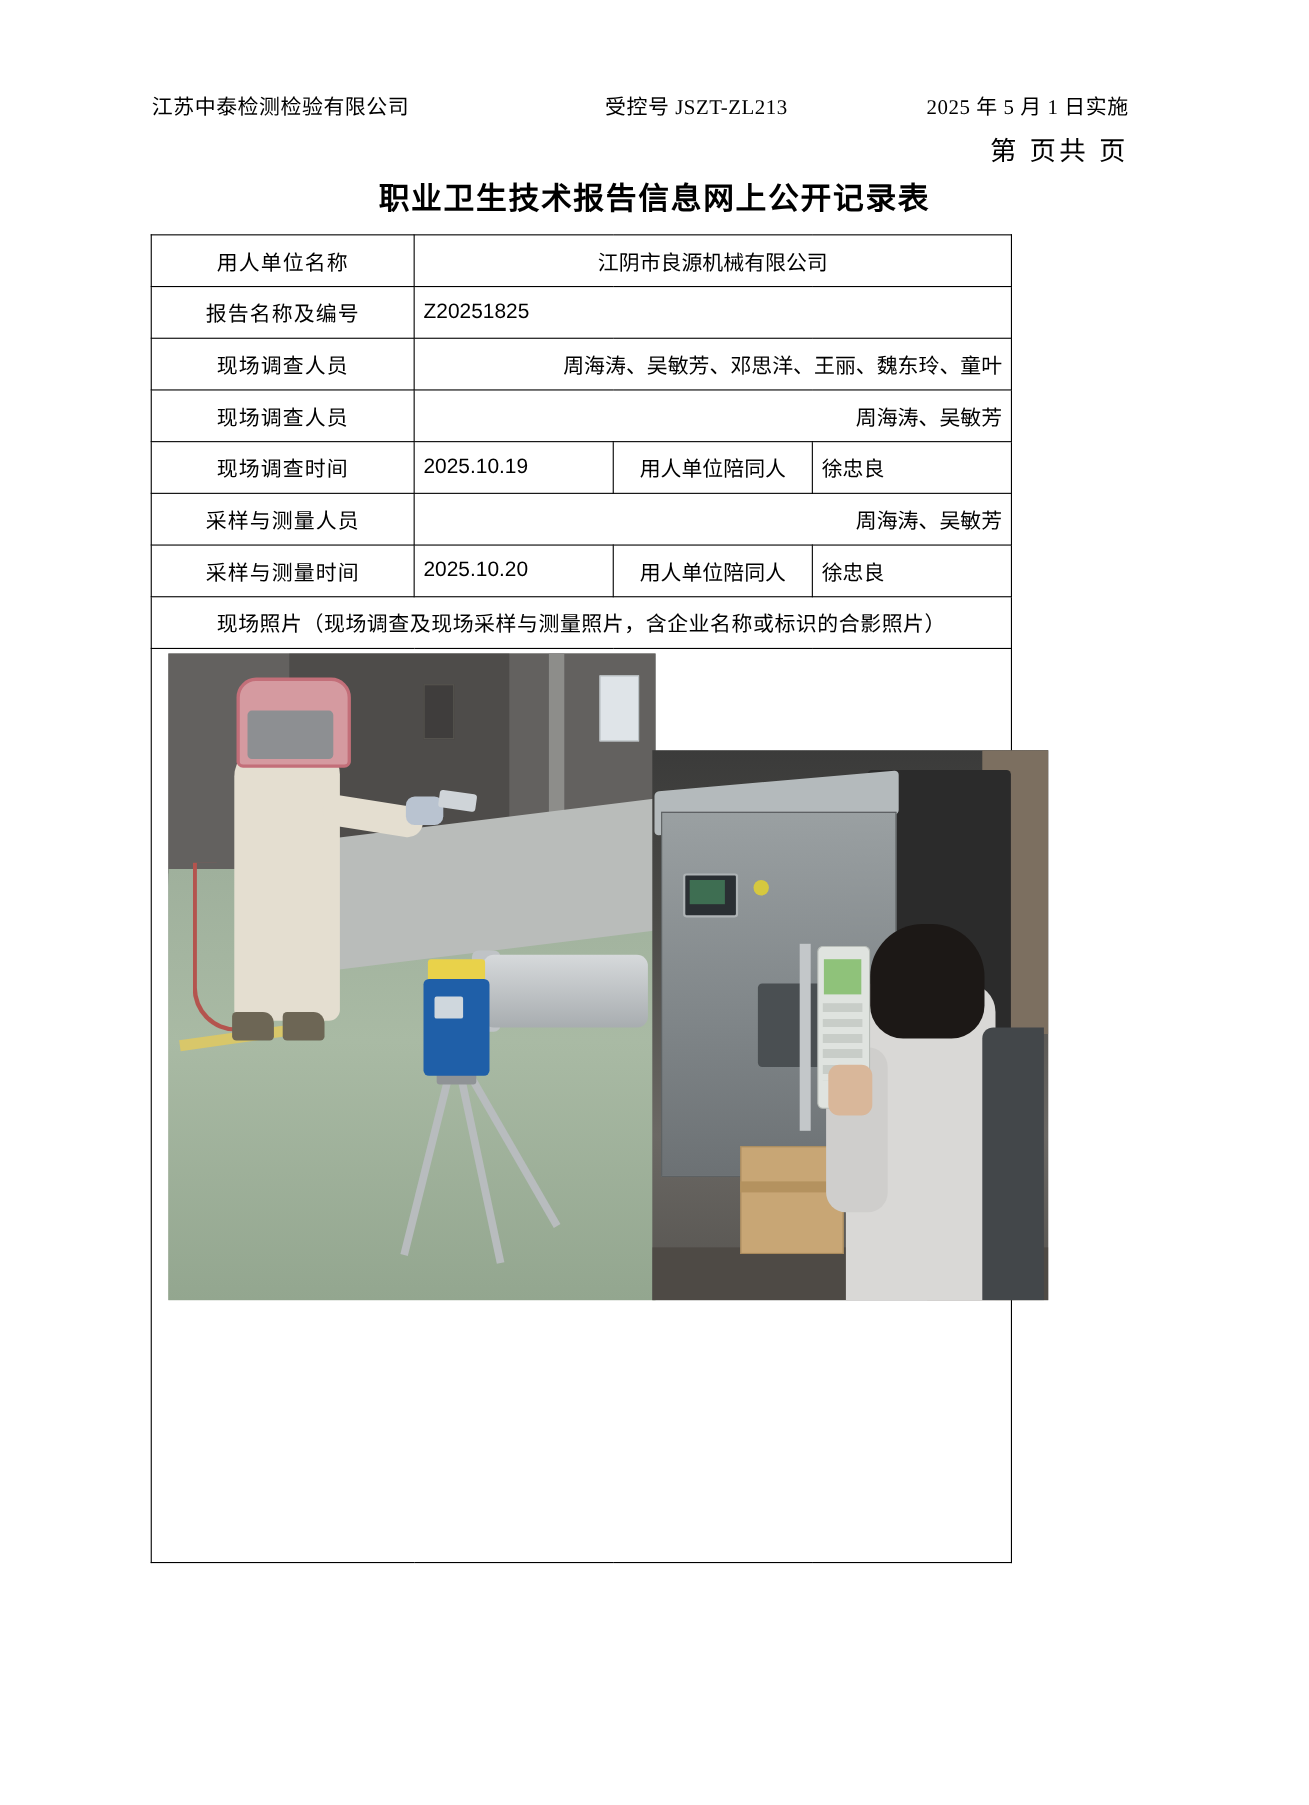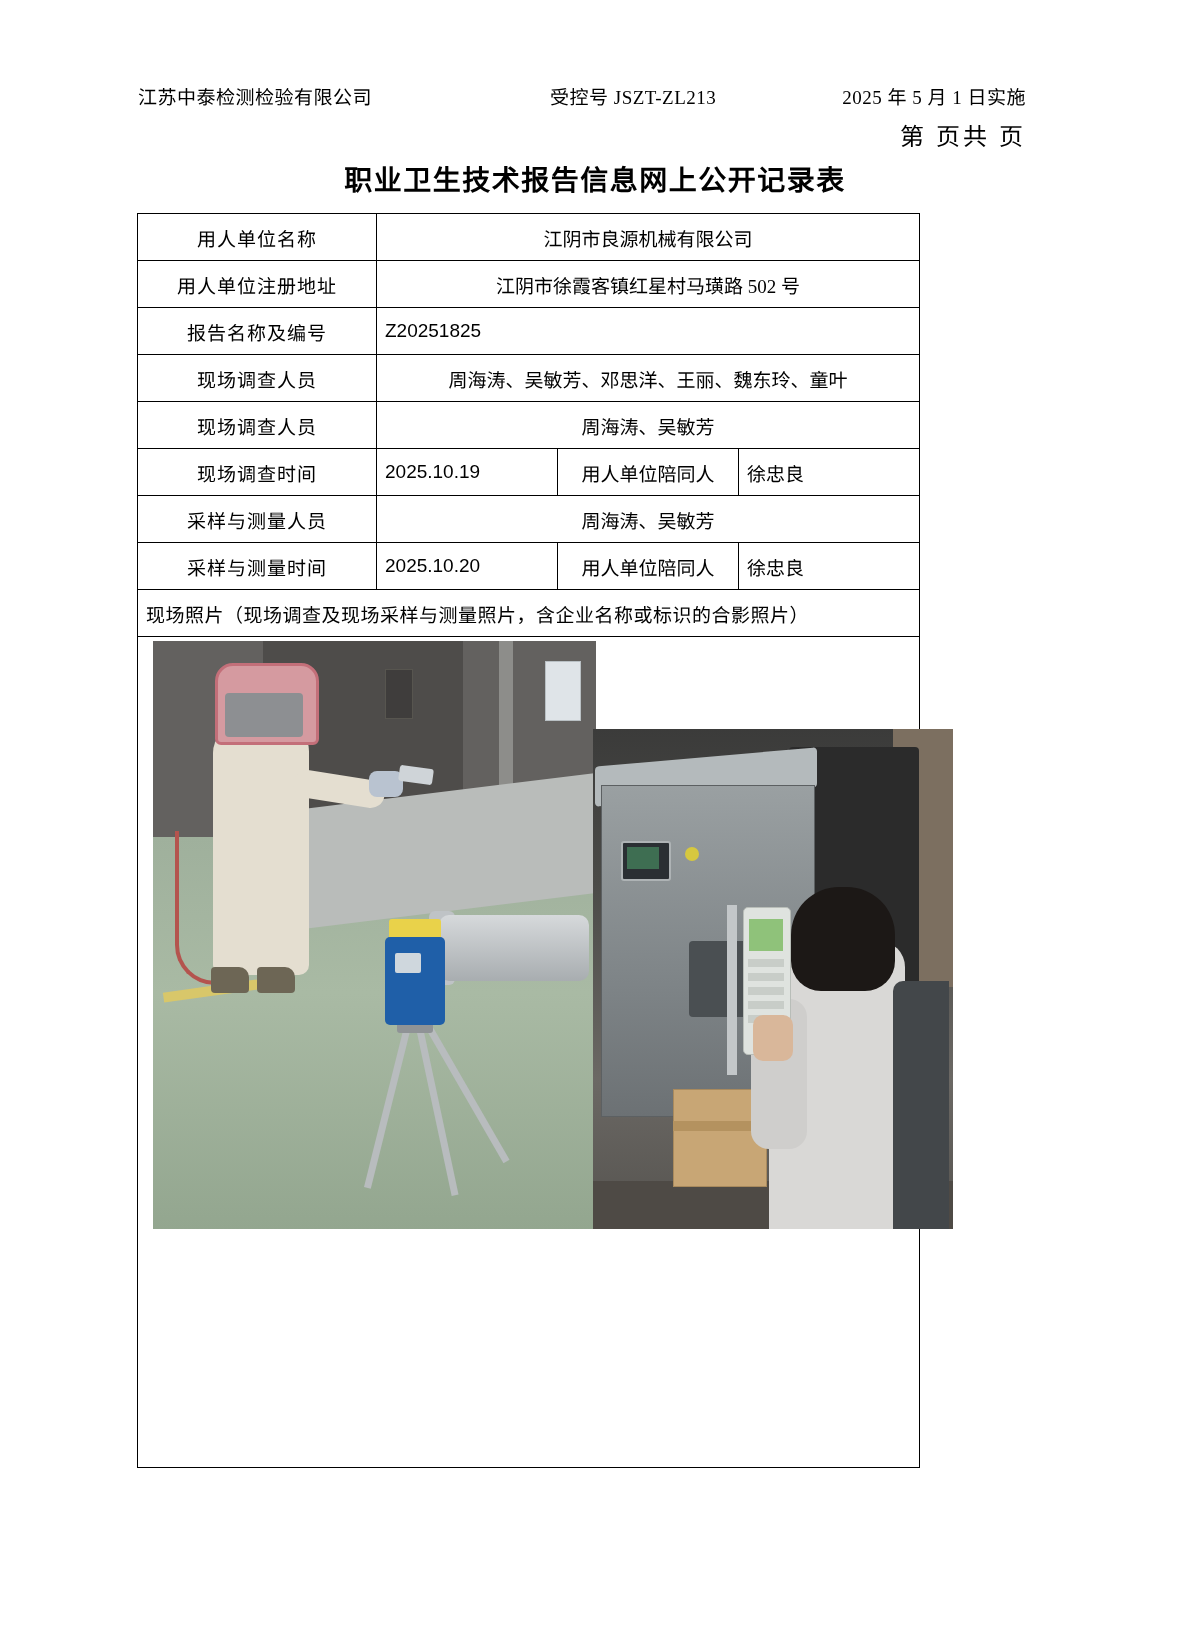--- a/index.html
+++ b/index.html
@@ -79,39 +79,39 @@
   td.lbl {
     text-align: center;
     letter-spacing: 1px;
     width: 222px;
   }
   td.val-left {
     text-align: center;
     padding-left: 14px;
   }
   td.val-center {
-    text-align: center;
+    text-align: right;
   }
   td.val-sans {
     font-family: "Liberation Sans", "DejaVu Sans", sans-serif;
     font-size: 20px;
     text-align: left;
     padding-left: 12px;
   }
   td.lbl-inner {
     text-align: center;
     width: 222px;
   }
   td.val-narrow {
     text-align: left;
     padding-left: 12px;
     width: 168px;
   }
   td.photos-hdr {
-    text-align: left;
+    text-align: center;
     padding-left: 28px;
     letter-spacing: 0.5px;
     height: 48px;
   }
   td.photo-cell {
     padding: 0;
     height: 830px;
     vertical-align: top;
   }
   .photo-row-inner {
@@ -418,24 +418,20 @@
   <div class="header-sub">第 页共 页</div>
 
   <div class="doc-title">职业卫生技术报告信息网上公开记录表</div>
 
   <div class="tbl-wrap">
     <table class="form">
       <tbody>
         <tr>
           <td class="lbl">用人单位名称</td>
           <td class="val-left" colspan="3">江阴市良源机械有限公司</td>
-        </tr>
-        <tr>
-          <td class="lbl">用人单位注册地址</td>
-          <td class="val-left" colspan="3">江阴市徐霞客镇红星村马璜路 502 号</td>
         </tr>
         <tr>
           <td class="lbl">报告名称及编号</td>
           <td class="val-sans" colspan="3">Z20251825</td>
         </tr>
         <tr>
           <td class="lbl">现场调查人员</td>
           <td class="val-center" colspan="3">周海涛、吴敏芳、邓思洋、王丽、魏东玲、童叶</td>
         </tr>
         <tr>

